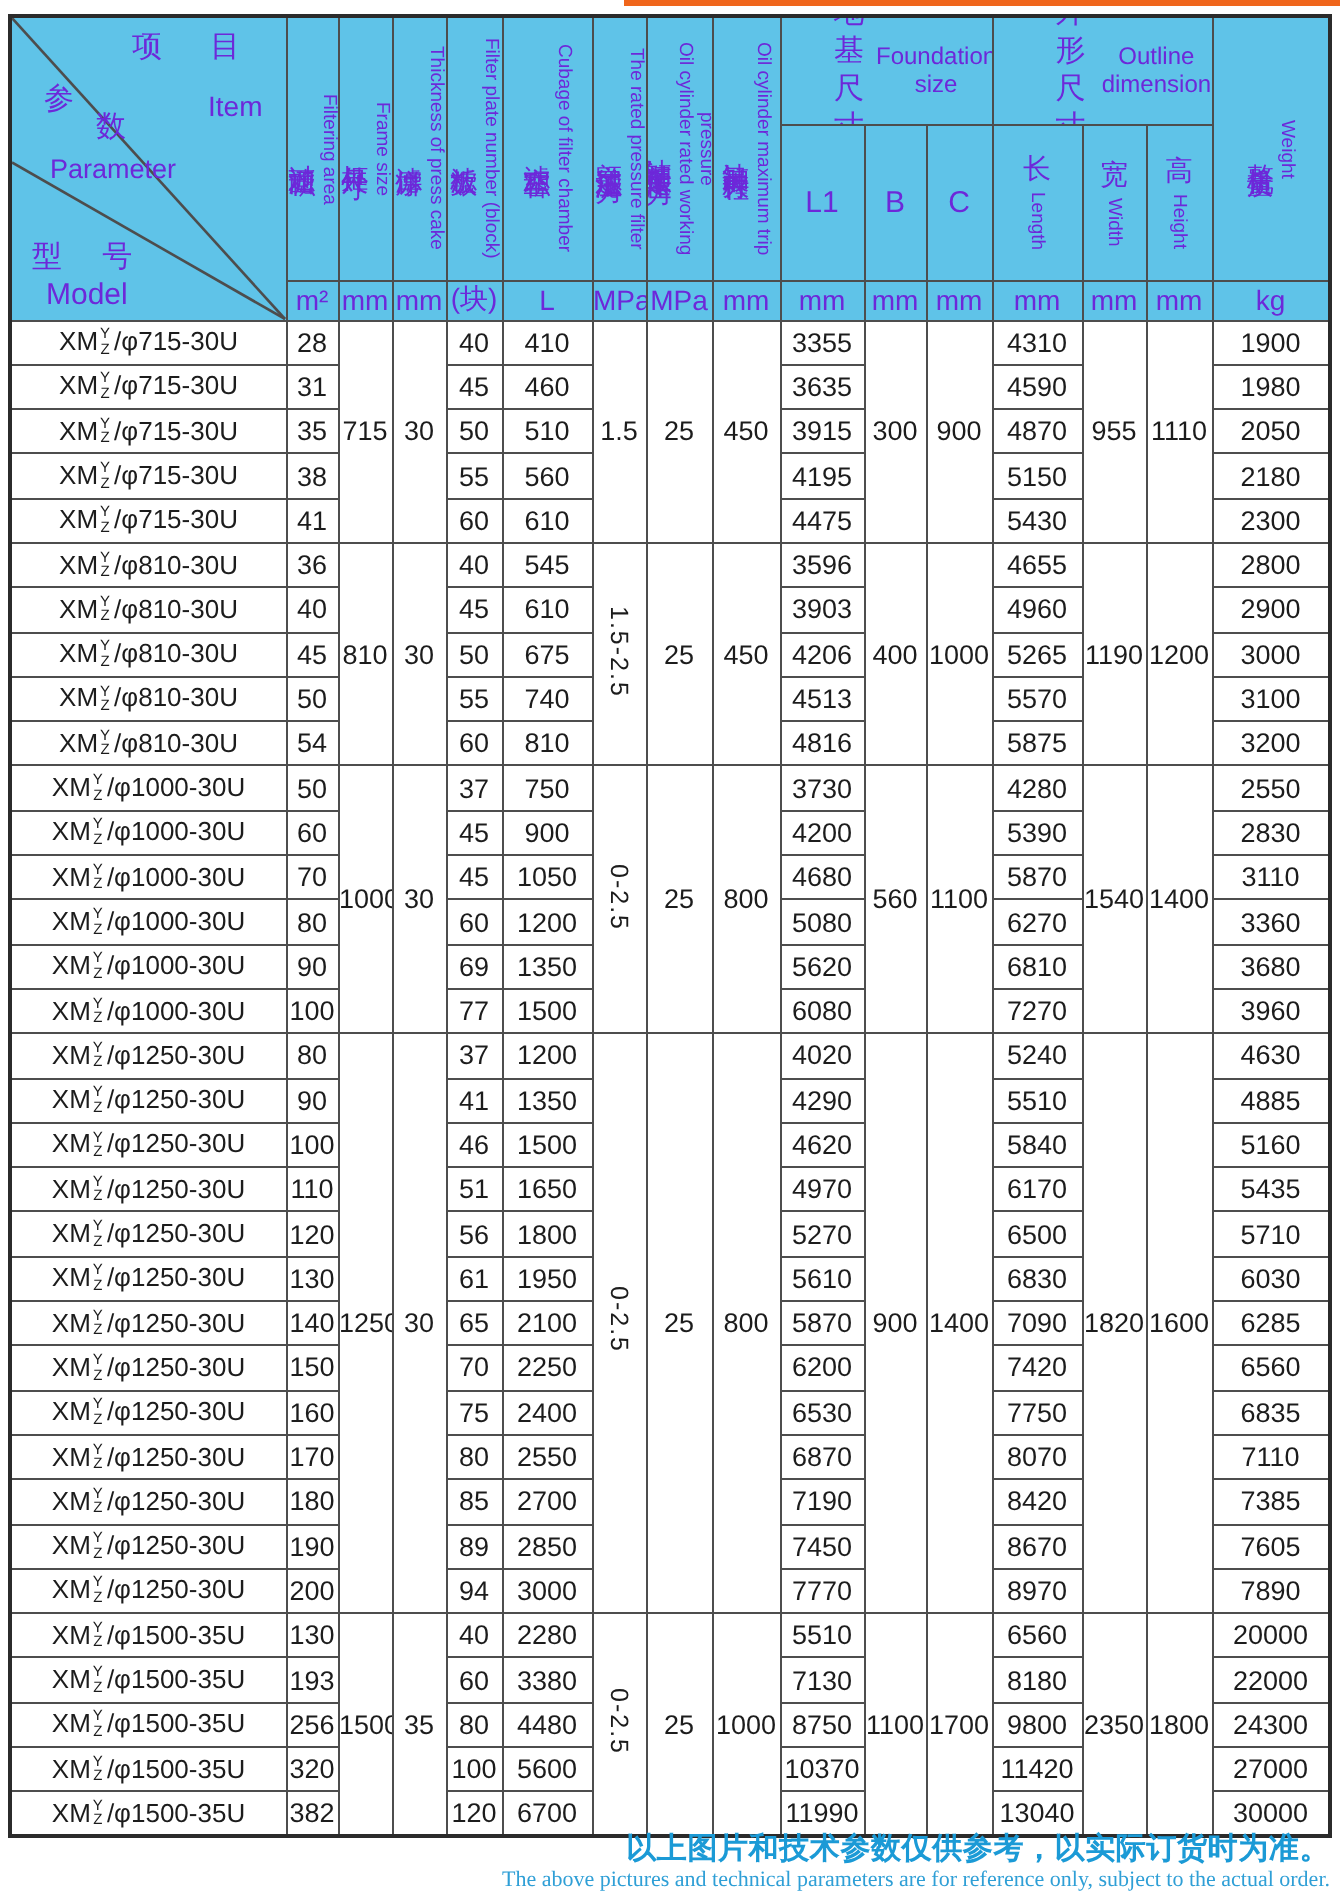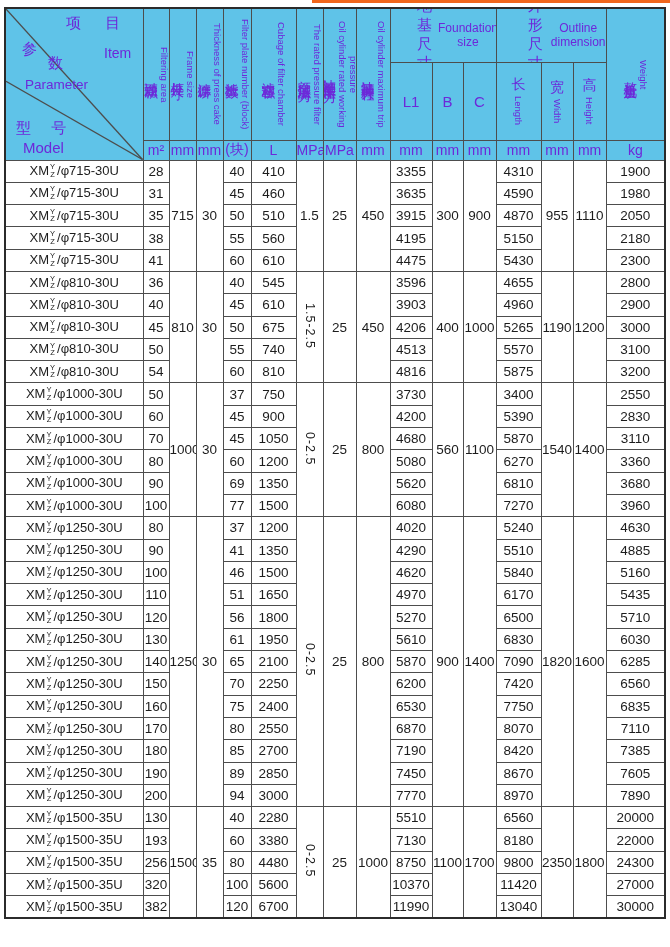--- a/index.html
+++ b/index.html
@@ -344,21 +344,21 @@
           <td class="cell num" rowspan="6">1000</td>
           <td class="cell num" rowspan="6">30</td>
           <td class="cell num">37</td>
           <td class="cell num">750</td>
           <td class="cell num" rowspan="6"><span class="vtxt">0-2.5</span></td>
           <td class="cell num" rowspan="6">25</td>
           <td class="cell num" rowspan="6">800</td>
           <td class="cell num">3730</td>
           <td class="cell num" rowspan="6">560</td>
           <td class="cell num" rowspan="6">1100</td>
-          <td class="cell num">3400</td>
+          <td class="cell num">4280</td>
           <td class="cell num" rowspan="6">1540</td>
           <td class="cell num" rowspan="6">1400</td>
           <td class="cell num">2550</td>
         </tr>
         <tr class="body-row">
           <td class="cell model"><span>XM</span><span class="yz">
               <span>Y</span>
               <span>Z</span>
             </span><span>/φ1000-30U</span></td>
           <td class="cell num">60</td>
@@ -646,13 +646,17 @@
           <td class="cell num">382</td>
           <td class="cell num">120</td>
           <td class="cell num">6700</td>
           <td class="cell num">11990</td>
           <td class="cell num">13040</td>
           <td class="cell num">30000</td>
         </tr>
       </tbody>
   </table>
 
+  <div class="footer">
+    <div class="footer-cn">以上图片和技术参数仅供参考，以实际订货时为准。</div>
+    <div class="footer-en">The above pictures and technical parameters are for reference only, subject to the actual order.</div>
+  </div>
 </div>
 
 </body></html>

